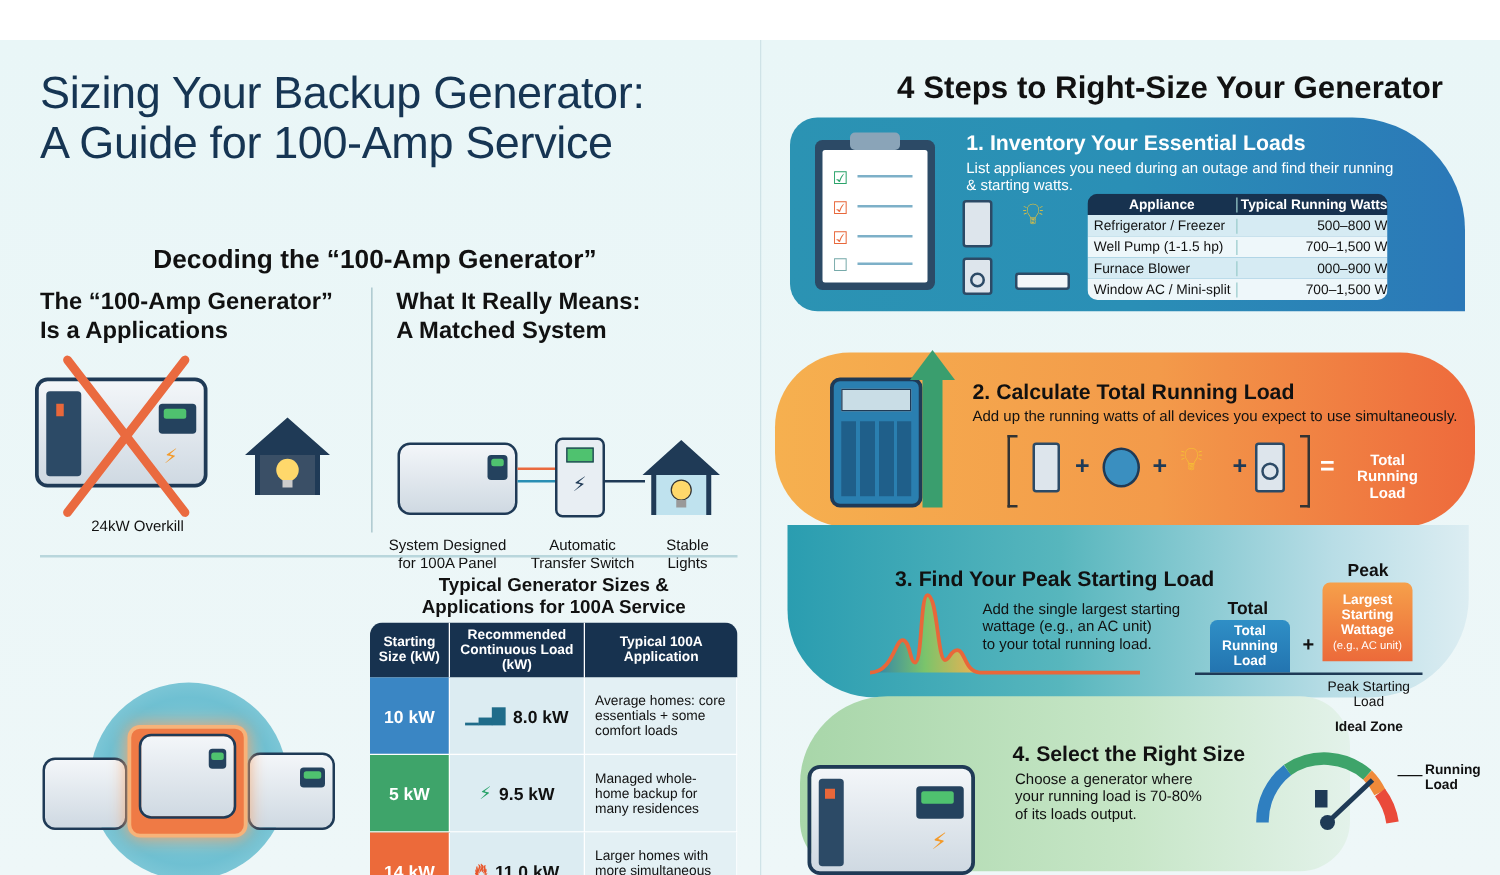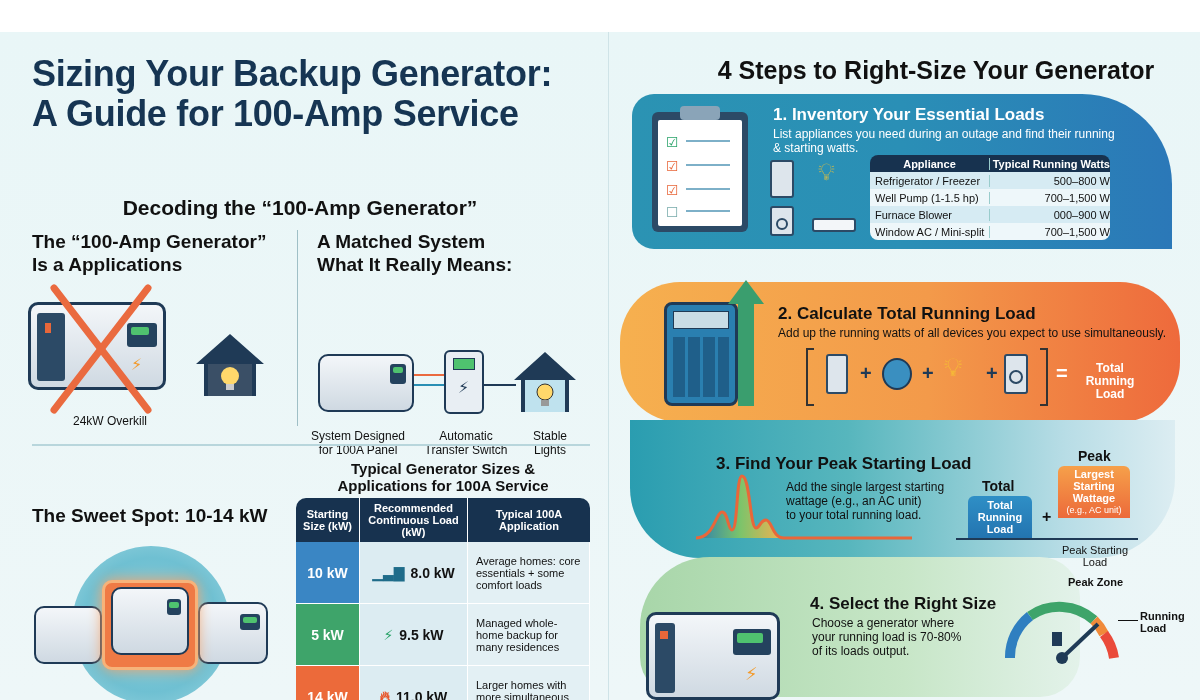--- a/index.html
+++ b/index.html
@@ -1,19 +1,19 @@
 <!DOCTYPE html>
 <html><head>
 <meta charset="utf-8">
 <style>
 *{box-sizing:border-box;margin:0;padding:0}
 body{width:1200px;height:700px;overflow:hidden;background:#fff;font-family:"Liberation Sans","DejaVu Sans",sans-serif;color:#111}
 .page{position:absolute;left:0;top:32px;width:1200px;height:668px;background:linear-gradient(180deg,#e9f6f7 0%,#eef7f8 100%)}
 .abs{position:absolute}
-.title{left:32px;top:22px;font-size:36px;font-weight:700;color:#163553;line-height:40px;letter-spacing:-0.3px}
+.title{left:32px;top:22px;font-size:36px;font-weight:400;color:#163553;line-height:40px;letter-spacing:-0.3px}
 .subtitle{left:32px;top:108px;width:570px;font-size:16px;line-height:19px;color:#111}
 .h2{font-weight:700;color:#111}
 .decode{left:0;width:600px;top:164px;text-align:center;font-size:21px}
 .col-head{font-size:19px;line-height:23px;font-weight:700;color:#111}
 .vdiv{left:297px;top:198px;width:1px;height:196px;background:#9fbfc6}
 .hdiv{left:32px;top:412px;width:558px;height:2px;background:#b8d6dc}
 .rightdiv{left:608px;top:0;width:1px;height:668px;background:#cfe3e7}
 .cap{font-size:12px;text-align:center;line-height:14px;color:#111}
 
 .gen{position:absolute;border:3px solid #1f3a56;border-radius:10px;background:linear-gradient(180deg,#f3f6f9,#cfd9e2)}
@@ -79,22 +79,22 @@
     <polygon points="36,2 70,32 62,32 62,64 10,64 10,32 2,32" fill="#1f3a56"></polygon>
     <rect x="14" y="32" width="44" height="32" fill="#3a4f66"></rect>
     <circle cx="36" cy="44" r="9" fill="#ffd86b"></circle>
     <rect x="32" y="52" width="8" height="6" fill="#ccc"></rect>
   </svg>
   <div class="abs cap" style="left:60px;top:382px;width:100px">24kW Overkill</div>
 
   <div class="abs vdiv"></div>
 
   <div class="abs col-head" style="left:317px;top:198px">
+    <div>What It Really Means:</div>
     <div>A Matched System</div>
-    <div>What It Really Means:</div>
   </div>
   <div class="gen" style="left:318px;top:322px;width:96px;height:58px;border-color:#1f3a56;border-width:2px">
     <div class="panel" style="left:70px;top:8px;width:16px;height:20px;background:#24425e"></div>
     <div class="screen" style="left:73px;top:11px;width:10px;height:6px"></div>
   </div>
   <div class="abs" style="left:414px;top:342px;width:30px;height:2px;background:#ea6a3f"></div>
   <div class="abs" style="left:414px;top:352px;width:30px;height:2px;background:#2a8fb4"></div>
   <div class="abs" style="left:444px;top:318px;width:40px;height:64px;border:2px solid #1f3a56;border-radius:6px;background:#e8eef3">
     <div style="position:absolute;left:7px;top:6px;width:22px;height:12px;background:#4fc26f;border:1px solid #1f3a56"></div>
     <div style="position:absolute;left:12px;top:26px;font-size:16px;color:#1f3a56">⚡</div>
@@ -114,21 +114,20 @@
     <div>Automatic</div>
     <div>Transfer Switch</div>
   </div>
   <div class="abs cap" style="left:520px;top:397px;width:60px">
     <div>Stable</div>
     <div>Lights</div>
   </div>
 
   <div class="abs hdiv"></div>
 
-  <div class="abs col-head" style="left:32px;top:472px">The Sweet Spot: 10-14 kW</div>
   <div class="abs" style="left:72px;top:514px;width:158px;height:158px;border-radius:50%;background:radial-gradient(circle,#8fd0dc 0%,#6fc0d2 60%,#9fd6e0 100%)"></div>
   <div class="gen" style="left:34px;top:574px;width:68px;height:58px;border-width:2px"></div>
   <div class="gen" style="left:198px;top:570px;width:70px;height:62px;border-width:2px">
     <div class="panel" style="left:40px;top:10px;width:20px;height:16px;background:#24425e"></div>
     <div class="screen" style="left:43px;top:13px;width:14px;height:6px"></div>
   </div>
   <div class="abs" style="left:102px;top:548px;width:96px;height:90px;border:3px solid #f6b37a;border-radius:10px;background:#ef7a45;box-shadow:0 0 14px #f6a36a">
     <div class="gen" style="left:6px;top:4px;width:78px;height:68px;border-width:2px">
       <div class="panel" style="left:54px;top:10px;width:14px;height:16px;background:#24425e"></div>
       <div class="screen" style="left:56px;top:13px;width:10px;height:6px"></div>
@@ -268,21 +267,21 @@
   </svg>
   <div class="abs stext" style="left:786px;top:448px;color:#111;font-size:12px">
     <div>Add the single largest starting</div>
     <div>wattage (e.g., an AC unit)</div>
     <div>to your total running load.</div>
   </div>
   <div class="abs" style="left:982px;top:446px;font-weight:700;font-size:14px">Total</div>
   <div class="abs" style="left:1078px;top:416px;font-weight:700;font-size:14px">Peak</div>
   <div class="tot-box" style="left:968px;top:464px;width:64px;height:42px;background:linear-gradient(180deg,#2f8fc6,#2374b0)">Total Running Load</div>
   <div class="abs" style="left:1042px;top:476px;font-weight:700;font-size:16px">+</div>
-  <div class="tot-box" style="left:1058px;top:434px;width:72px;height:52px;background:linear-gradient(180deg,#f6a04a,#ec6a3a);flex-direction:column">
+  <div class="tot-box" style="left:1058px;top:434px;width:72px;height:63px;background:linear-gradient(180deg,#f6a04a,#ec6a3a);flex-direction:column">
     <div>Largest</div>
     <div>Starting</div>
     <div>Wattage</div>
     <div style="font-size:9px;font-weight:400">(e.g., AC unit)</div>
   </div>
   <div class="abs" style="left:956px;top:506px;width:182px;height:2px;background:#1f3a56"></div>
   <div class="abs" style="left:1050px;top:512px;width:90px;text-align:center;font-size:11px;line-height:12px">
     <div>Peak Starting</div>
     <div>Load</div>
   </div>
@@ -302,19 +301,19 @@
   </div>
   <svg class="abs" style="left:1000px;top:556px" width="120" height="80">
     <path d="M10,70 A52,52 0 0 1 30,28" fill="none" stroke="#2f7fc0" stroke-width="10"></path>
     <path d="M30,28 A52,52 0 0 1 94,32" fill="none" stroke="#3ea46a" stroke-width="10"></path>
     <path d="M94,32 A52,52 0 0 1 104,46" fill="none" stroke="#f08a3a" stroke-width="10"></path>
     <path d="M104,46 A52,52 0 0 1 114,70" fill="none" stroke="#ea4a3a" stroke-width="10"></path>
     <line x1="62" y1="70" x2="98" y2="36" stroke="#1f3a56" stroke-width="4"></line>
     <circle cx="62" cy="70" r="6" fill="#1f3a56"></circle>
     <rect x="52" y="44" width="10" height="14" fill="#1f3a56"></rect>
   </svg>
-  <div class="abs" style="left:1068px;top:544px;font-size:11px;font-weight:700">Peak Zone</div>
+  <div class="abs" style="left:1068px;top:544px;font-size:11px;font-weight:700">Ideal Zone</div>
   <div class="abs" style="left:1140px;top:578px;font-size:11px;line-height:12px;font-weight:700">
     <div>Running</div>
     <div>Load</div>
   </div>
   <div class="abs" style="left:1118px;top:588px;width:20px;height:1px;background:#111"></div>
 </div>
 
 </body></html>

